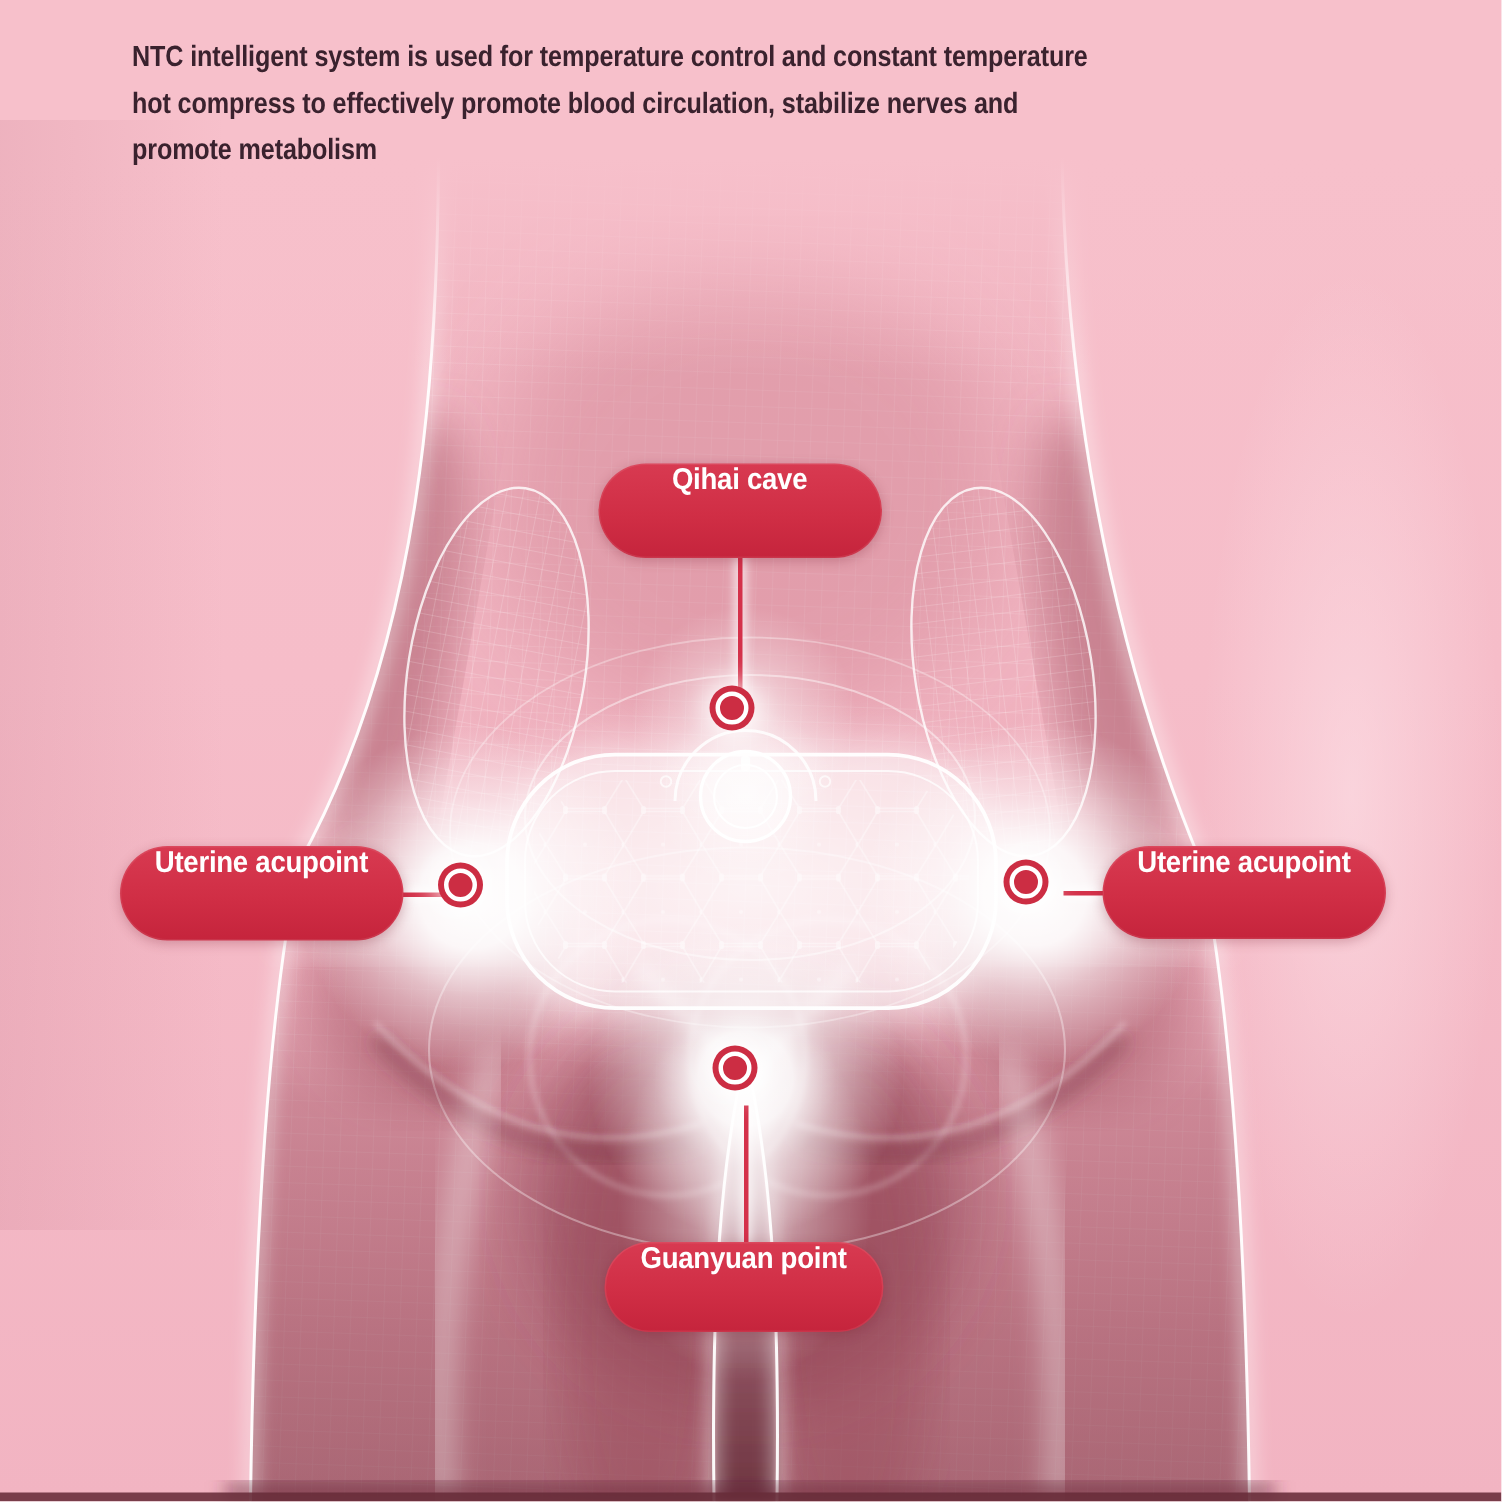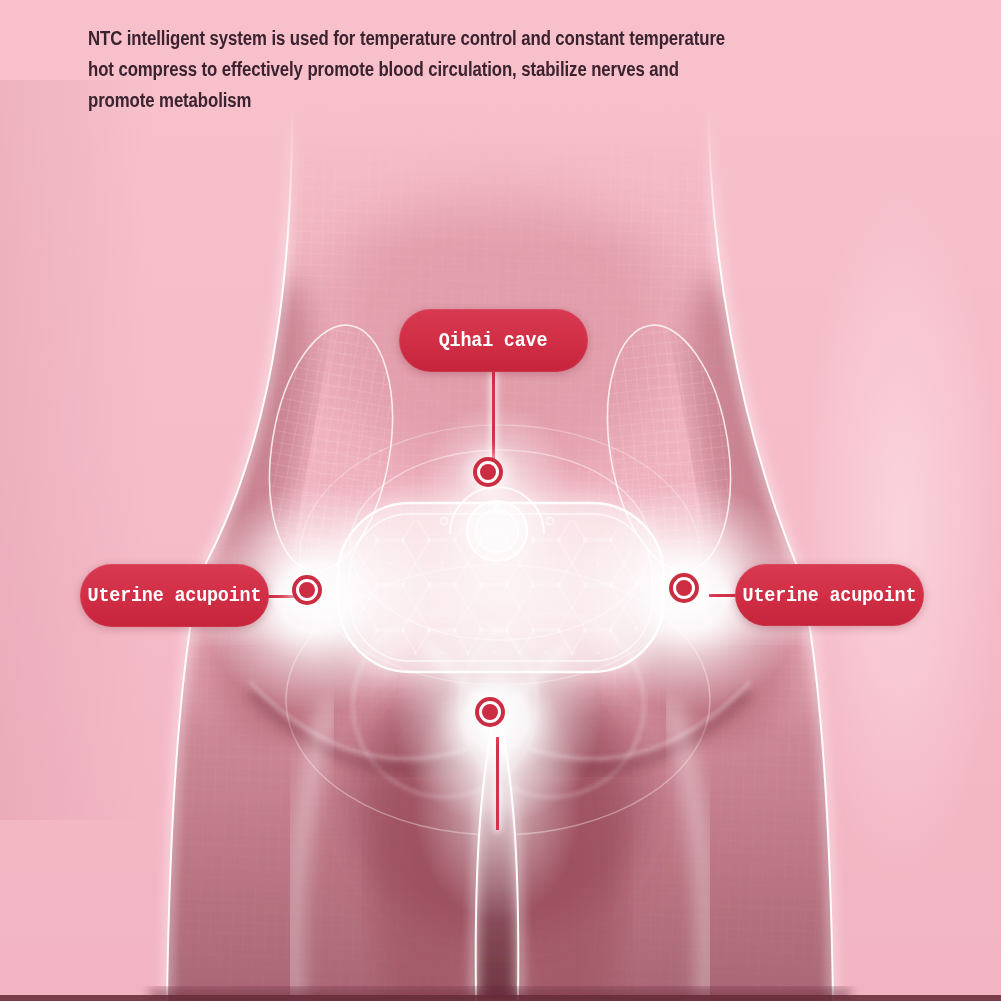--- a/index.html
+++ b/index.html
@@ -34,26 +34,25 @@
 
   
   .marker{
     position:absolute;width:22px;height:22px;border-radius:50%;
     background:var(--marker-red);border:3px solid #ffffff;
     box-shadow:0 0 0 4px var(--marker-red),0 0 18px 7px rgba(255,255,255,0.9);
   }
 
   
   .pill{
-    position:absolute;display:flex;align-items:center;justify-content:center;
+    position:absolute;display:flex;justify-content:center;
     border-radius:999px;
     background:linear-gradient(180deg,#d83a51 0%,var(--label-red) 55%,#c5243c 100%);
     color:var(--label-text);
     box-shadow:0 2px 8px rgba(120,30,45,0.28), inset 0 0 0 1px rgba(255,255,255,0.08);
-    font-family:Liberation Mono, monospace;
   }
   .pill span{
     font-size:20px;font-weight:bold;letter-spacing:-0.2px;white-space:nowrap;
     transform:scaleX(0.92);
   }
 
   
   .fade-top{
     left:0;top:0;width:1001px;height:250px;
     background:linear-gradient(180deg,var(--background) 0%,var(--background) 42%,rgba(247,192,203,0) 100%);
@@ -224,20 +223,23 @@
 
   <div class="pill" style="left:399px;top:309px;width:189px;height:63px;">
     <span>Qihai cave</span>
   </div>
   <div class="pill" style="left:80px;top:564px;width:189px;height:63px;">
     <span>Uterine acupoint</span>
   </div>
   <div class="pill" style="left:735px;top:564px;width:189px;height:62px;">
     <span>Uterine acupoint</span>
   </div>
+  <div class="pill" style="left:403px;top:828px;width:186px;height:60px;">
+    <span>Guanyuan point</span>
+  </div>
 
   <div class="description">
     <div>NTC intelligent system is used for temperature control and constant temperature</div>
     <div>hot compress to effectively promote blood circulation, stabilize nerves and</div>
     <div>promote metabolism</div>
   </div>
 
 </div>
 
 </body></html>

